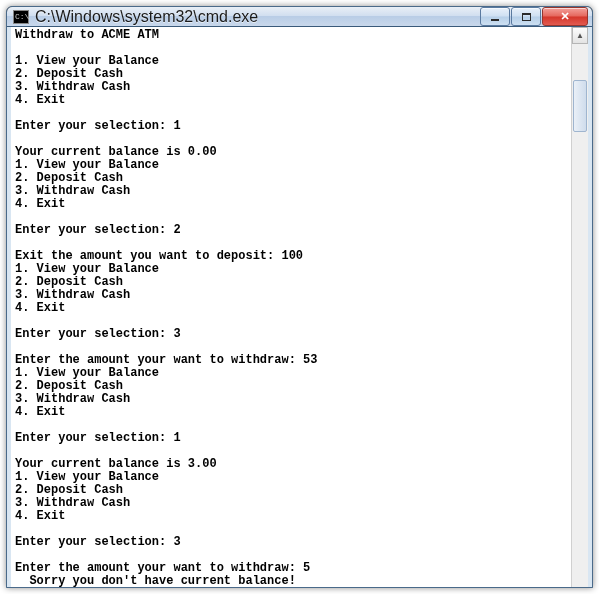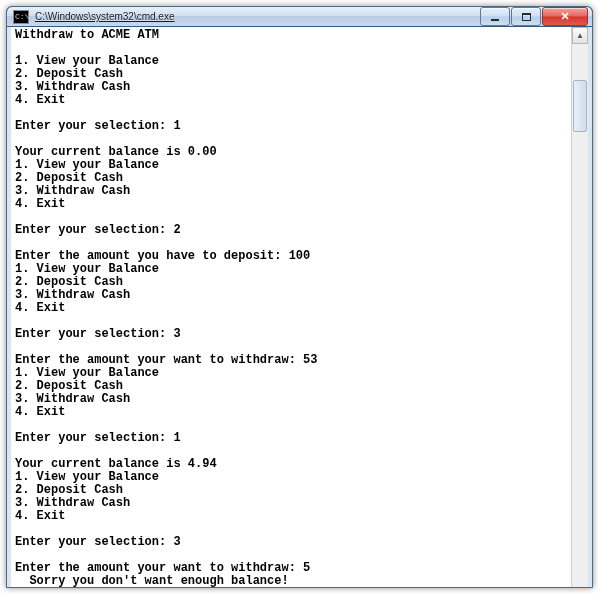--- a/index.html
+++ b/index.html
@@ -41,26 +41,25 @@
       color: #ccc;
       line-height: 12px;
       text-align: left;
       padding-left: 1px;
       font-family: "Courier New", monospace;
       margin-right: 6px;
       flex: 0 0 auto;
     }
     .title-text {
       flex: 1 1 auto;
-      font-size: 10px;
+      font-size: 16px;
       color: #1a1a1a;
       text-shadow: 0 1px 0 rgba(255,255,255,0.6);
       white-space: nowrap;
       overflow: hidden;
-      text-decoration: underline;
     }
     .win-controls {
       display: flex;
       gap: 0;
       flex: 0 0 auto;
     }
     .win-btn {
       width: 30px;
       height: 19px;
       border: 1px solid #5a7aa0;
@@ -176,46 +175,46 @@
 <span>Enter your selection:</span> <span>1</span>
 
 <span>Your current balance is</span> <span>0.00</span>
 <span>1. View your Balance</span>
 <span>2. Deposit Cash</span>
 <span>3. Withdraw Cash</span>
 <span>4. Exit</span>
 
 <span>Enter your selection:</span> <span>2</span>
 
-<span>Enter the amount you have to deposit:</span> <span>100</span>
+<span>Exit the amount you want to deposit:</span> <span>100</span>
 <span>1. View your Balance</span>
 <span>2. Deposit Cash</span>
 <span>3. Withdraw Cash</span>
 <span>4. Exit</span>
 
 <span>Enter your selection:</span> <span>3</span>
 
 <span>Enter the amount your want to withdraw:</span> <span>53</span>
 <span>1. View your Balance</span>
 <span>2. Deposit Cash</span>
 <span>3. Withdraw Cash</span>
 <span>4. Exit</span>
 
 <span>Enter your selection:</span> <span>1</span>
 
-<span>Your current balance is</span> <span>4.94</span>
+<span>Your current balance is</span> <span>3.00</span>
 <span>1. View your Balance</span>
 <span>2. Deposit Cash</span>
 <span>3. Withdraw Cash</span>
 <span>4. Exit</span>
 
 <span>Enter your selection:</span> <span>3</span>
 
 <span>Enter the amount your want to withdraw:</span> <span>5</span>
-<span>  Sorry you don't want enough balance!</span>
+<span>  Sorry you don't have current balance!</span>
 <span>1. View your Balance</span>
 
 
 
 
  
 
 
 </div>
 

